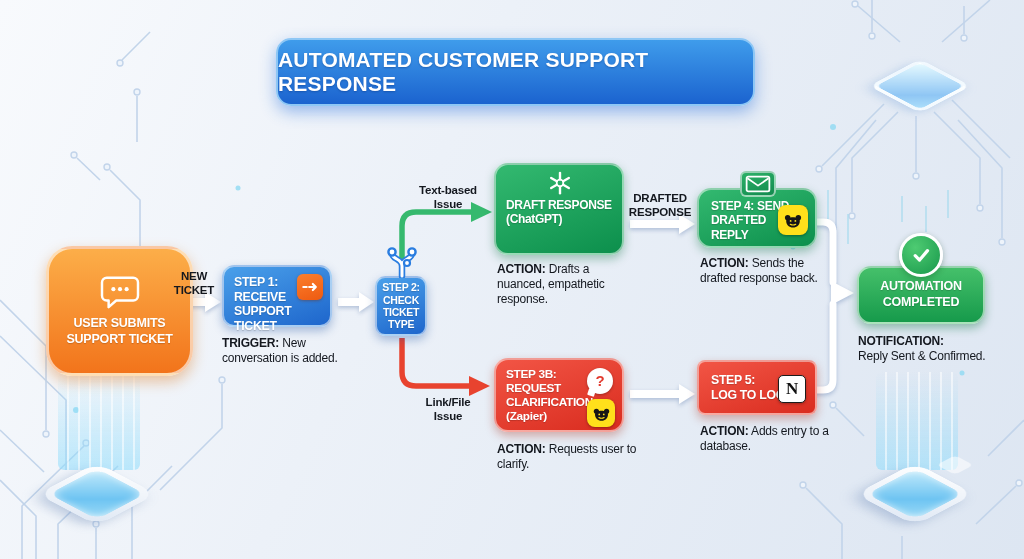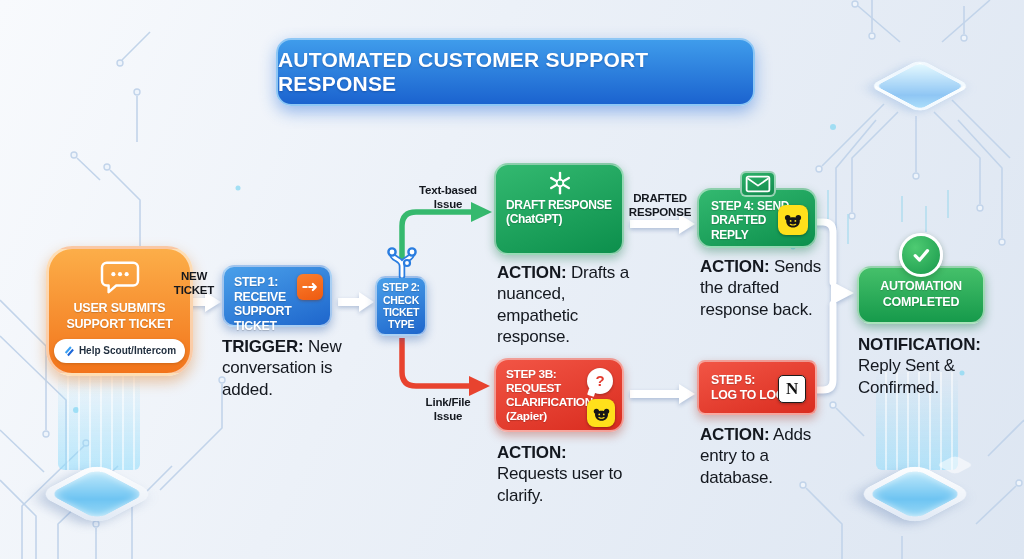--- a/index.html
+++ b/index.html
@@ -107,21 +107,21 @@
     background:linear-gradient(180deg,#45c06a 0%,#169a4b 100%);
     border:2px solid rgba(255,255,255,.55);box-shadow:0 4px 10px rgba(10,110,60,.4);
     display:flex;flex-direction:column;align-items:center;justify-content:center;
     font-size:12.5px;font-weight:800;line-height:1.25;letter-spacing:-.2px;text-align:center;}
   .check-circle{left:899px;top:233px;width:44px;height:44px;border-radius:50%;z-index:4;
     background:radial-gradient(circle at 35% 30%,#4ecb72,#18984b);
     border:3px solid #fff;box-sizing:border-box;box-shadow:0 2px 6px rgba(0,60,20,.3);
     display:flex;align-items:center;justify-content:center;}
 
   
-  .caption{z-index:3;font-size:17px;line-height:1.26;color:#14181f;letter-spacing:-.2px;}
+  .caption{z-index:3;font-size:12px;line-height:1.26;color:#14181f;letter-spacing:-.2px;}
   .caption .cap-b{font-weight:800;}
   .caption.block-prefix .cap-b{display:block;}
   .elabel{z-index:3;font-size:11.5px;font-weight:800;color:#14181f;text-align:center;line-height:1.18;letter-spacing:-.2px;}
   .elabel span{display:block;}
 
   
   #arrow-svg{position:absolute;inset:0;z-index:2;}
   .wshaft{stroke:#fff;stroke-width:8;fill:none;}
   .whead{fill:#fff;}
   .wmerge{stroke:#fff;stroke-width:7;fill:none;stroke-linecap:round;}
@@ -254,27 +254,20 @@
       <path d="M8 4 h28 a5 5 0 0 1 5 5 v14 a5 5 0 0 1 -5 5 H18 l-8 7 v-7 H8 a5 5 0 0 1 -5 -5 V9 a5 5 0 0 1 5 -5 z" fill="none" stroke="#fff" stroke-width="2.6" stroke-linejoin="round"></path>
       <circle cx="15" cy="16" r="2.2" fill="#fff"></circle>
         <circle cx="22" cy="16" r="2.2" fill="#fff"></circle>
         <circle cx="29" cy="16" r="2.2" fill="#fff"></circle>
     </svg>
   </span>
   <div class="start-title">
     <span class="ln">USER SUBMITS</span>
     <span class="ln">SUPPORT TICKET</span>
   </div>
-  <div class="badge">
-    <svg width="12" height="12" viewBox="0 0 16 16">
-      <path d="M2.5 9.5 L9.5 1.5 L11.5 3.5 L4.5 11.5 Z" fill="#39a0f4"></path>
-      <path d="M5.5 13 L12.5 5 L14.5 7 L7.5 15 Z" fill="#1c66d8"></path>
-    </svg>
-    <span>Help Scout/Intercom</span>
-  </div>
 </div>
 
 <div class="abs node blue step1-node">
   <span class="ln">STEP 1:</span>
   <span class="ln">RECEIVE</span>
   <span class="ln">SUPPORT TICKET</span>
   <span class="step1-icon">
     <svg width="20" height="20" viewBox="0 0 24 24">
       <path d="M4 12 H8" stroke="#fff" stroke-width="2.6" stroke-linecap="round"></path>
       <path d="M11 12 H19 M19 12 L15.4 8.4 M19 12 L15.4 15.6" stroke="#fff" stroke-width="2.6" stroke-linecap="round" fill="none"></path>

